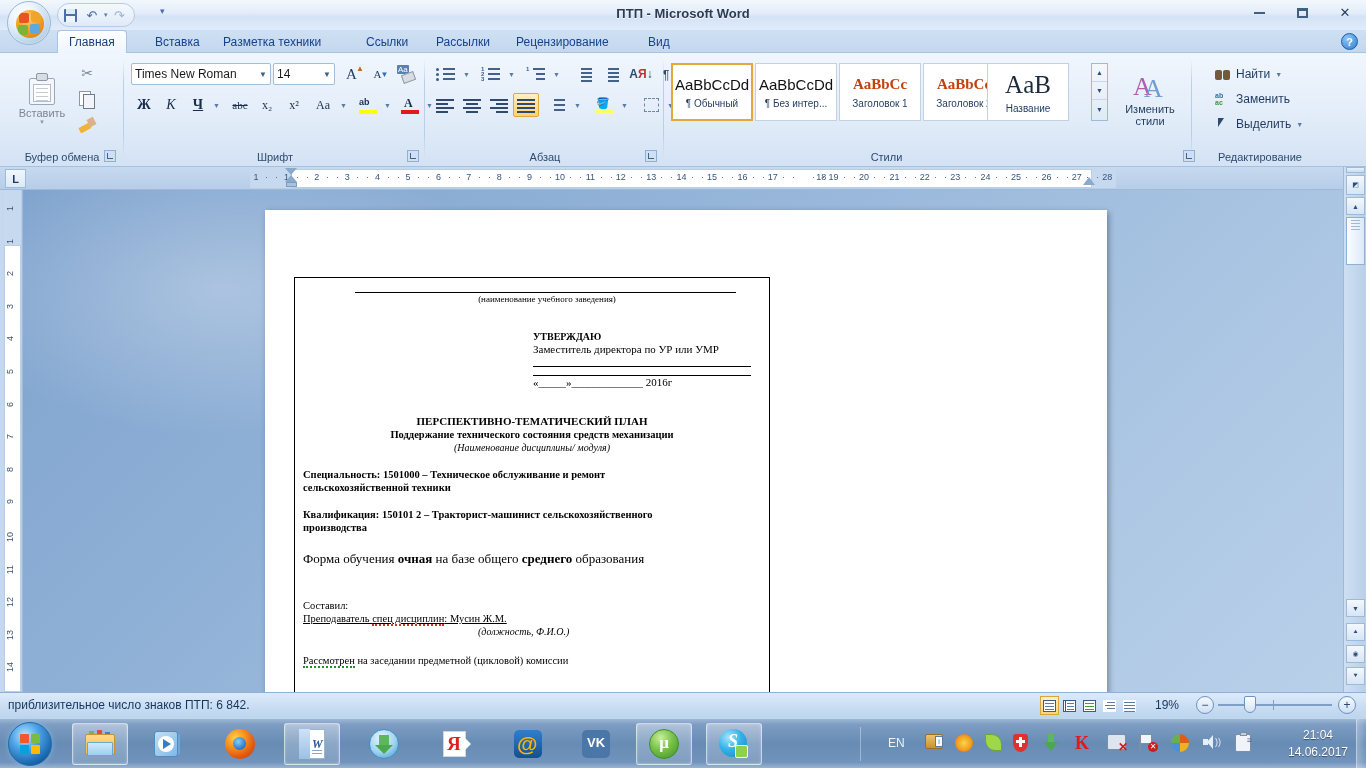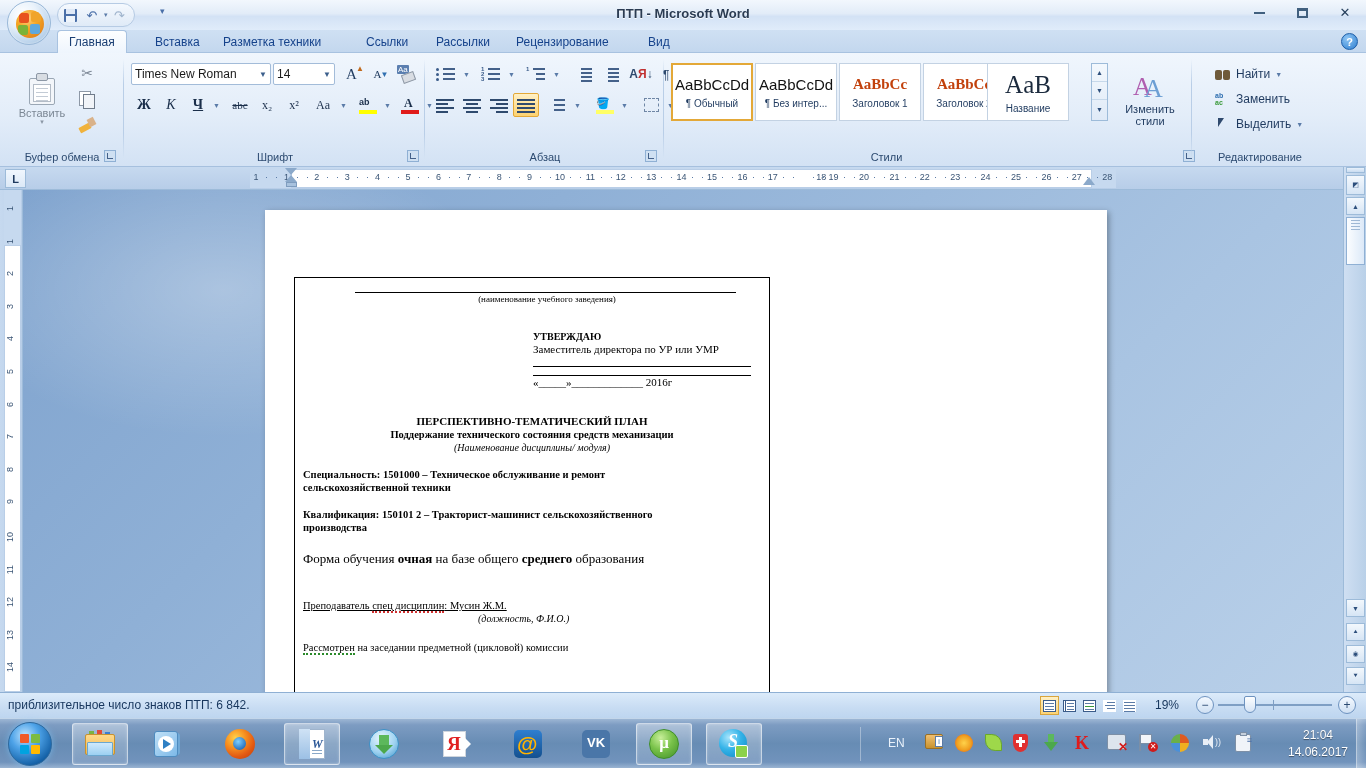--- a/index.html
+++ b/index.html
@@ -903,20 +903,21 @@
         <div class="dline bold" style="font-size:10.5px">производства</div>
 
         <div style="height:18px"></div>
 
         <div class="dline" style="font-size:13px">
           <span>Форма обучения </span><span class="bold">очная</span><span> на базе общего </span><span class="bold">среднего</span><span> образования</span>
         </div>
 
         <div style="height:34px"></div>
 
+        <div class="dline" style="font-size:10.5px">Составил:</div>
         <div class="dline ul" style="font-size:10.5px">
           <span>Преподаватель </span><span class="spell">спец дисциплин</span><span>:  Мусин Ж.М.</span>
         </div>
         <div class="dline ital" style="font-size:10px;margin-left:175px">(должность, Ф.И.О.)</div>
 
         <div style="height:16px"></div>
 
         <div class="dline" style="font-size:10.5px">
           <span class="gram">Рассмотрен</span><span> на заседании предметной (цикловой) комиссии</span>
         </div>

